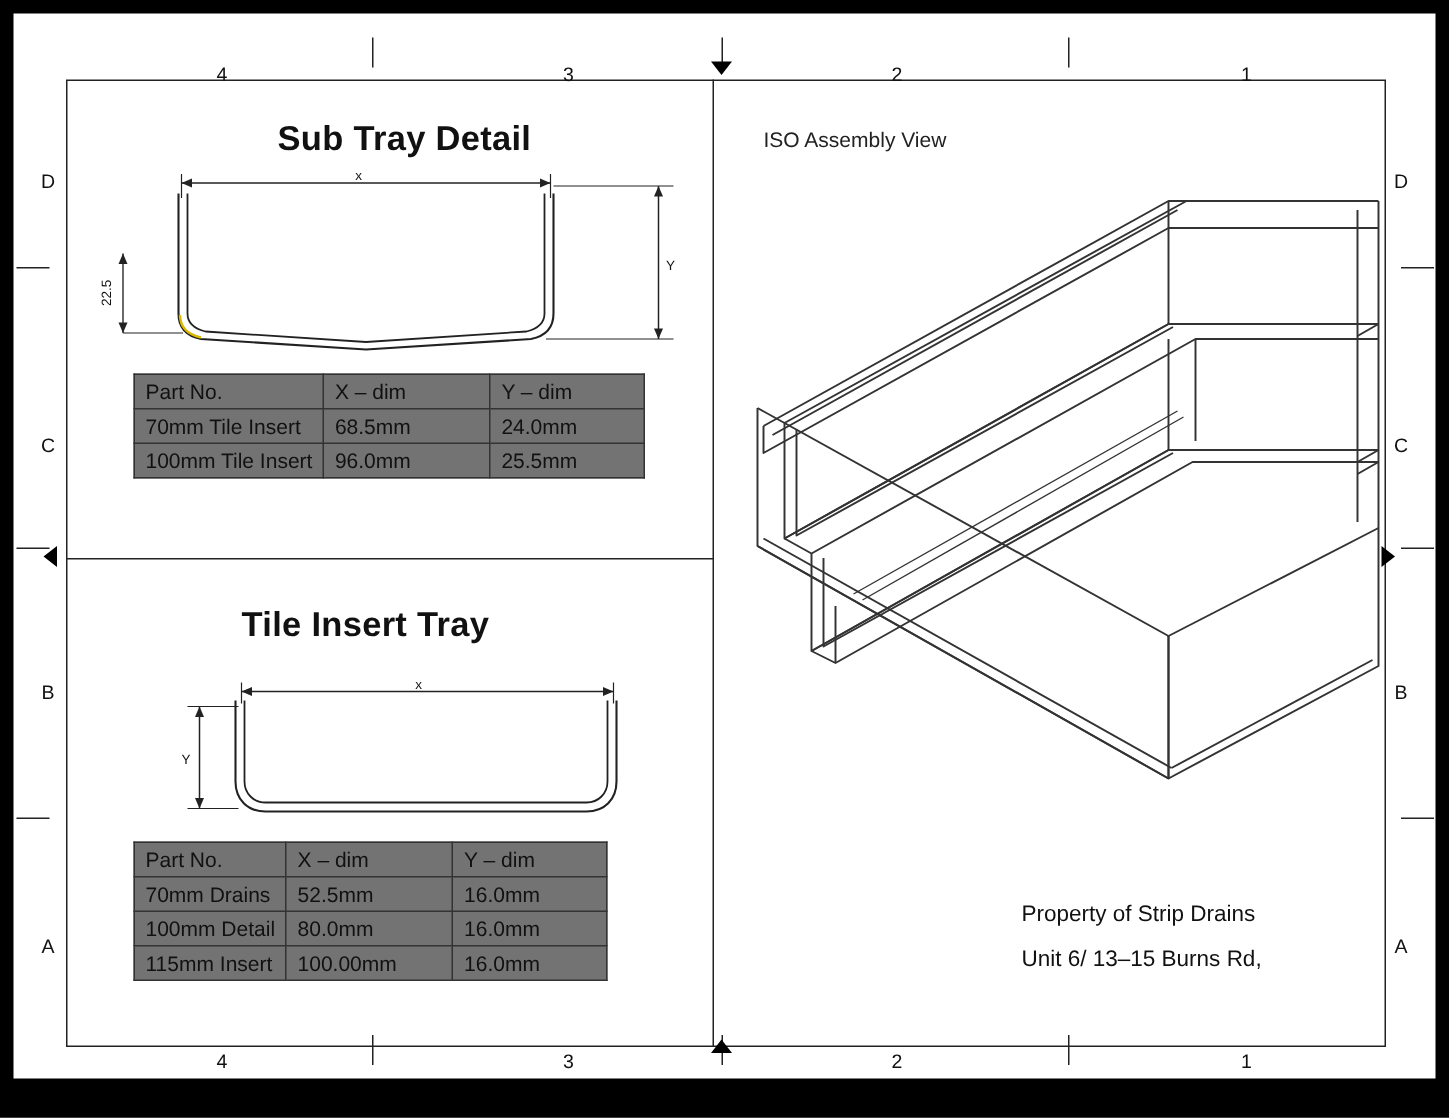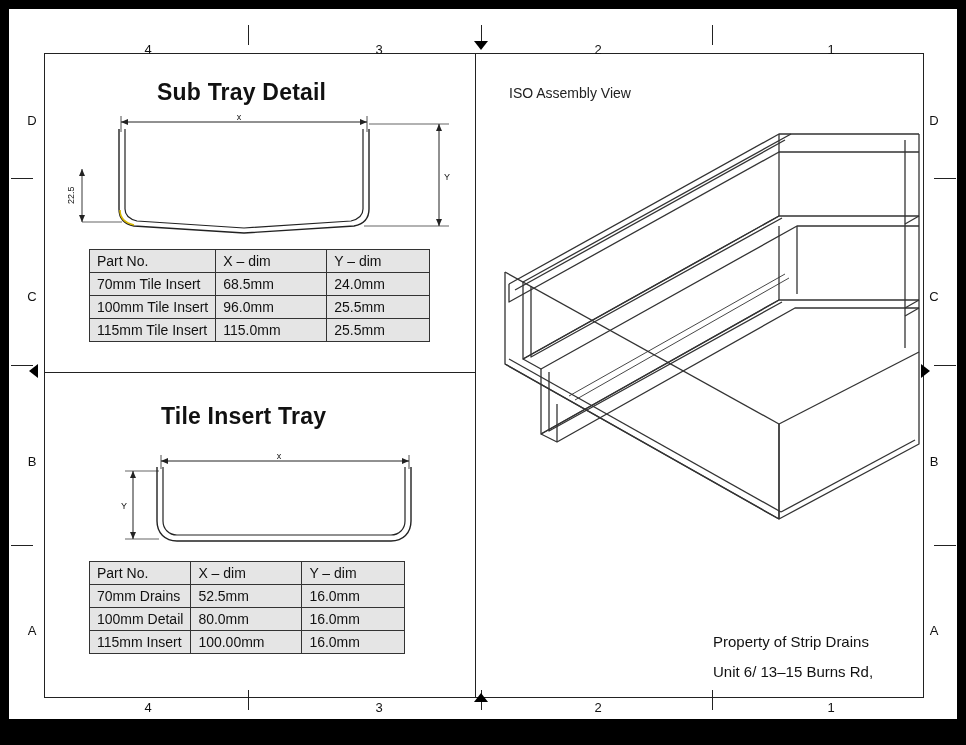--- a/index.html
+++ b/index.html
@@ -99,21 +99,21 @@
   .iso-label {
     position: absolute;
     font-size: 14px;
     color: #222;
   }
   table.spec {
     position: absolute;
     border-collapse: collapse;
     font-size: 14px;
     color: #111;
-    background: #e5e5e5;
+    background: #737373;
   }
   table.spec td {
     border: 1px solid #333;
     padding: 3px 7px;
     white-space: nowrap;
   }
   table.spec td.c2 { width: 96px; }
   table.spec td.c3 { width: 88px; }
   .notes {
     position: absolute;
@@ -171,21 +171,21 @@
   <div class="tick-h" style="left:925px; top:536px; width:22px;"></div>
 
   <div class="arrow arrow-down" style="left:465px; top:32px;"></div>
   <div class="arrow arrow-up" style="left:465px; top:684px;"></div>
   <div class="arrow arrow-left" style="left:20px; top:355px;"></div>
   <div class="arrow arrow-right" style="left:912px; top:355px;"></div>
 
   <div class="divider-v" style="left:466px; top:44px; height:645px;"></div>
   <div class="divider-h" style="left:35px; top:363px; width:432px;"></div>
 
-  <div class="title" style="left:148px; top:70px;">Sub Tray Detail</div>
+  <div class="title" style="left:176px; top:70px;">Sub Tray Detail</div>
 
   <svg style="position:absolute; left:55px; top:105px;" width="400" height="130" viewBox="0 0 400 130">
 
     <path d="M 55 15 L 55 95 C 55 104 60 110 70 112 L 180 119 L 290 112 C 300 110 305 104 305 95 L 305 15" fill="none" stroke="#222" stroke-width="1.4"></path>
     <path d="M 61 15 L 61 95 C 61 101 65 105 73 107 L 180 114 L 287 107 C 295 105 299 101 299 95 L 299 15" fill="none" stroke="#222" stroke-width="1.2"></path>
 
     <path d="M 56 96 C 56 104 61 109 70 111" fill="none" stroke="#d9b800" stroke-width="1.6"></path>
 
     <line x1="57" y1="8" x2="303" y2="8" stroke="#222" stroke-width="1"></line>
     <path d="M 57 8 L 64 5 L 64 11 Z" fill="#222"></path>
@@ -216,25 +216,20 @@
         <td class="c3">Y – dim</td>
       </tr>
       <tr>
         <td>70mm Tile Insert</td>
         <td class="c2">68.5mm</td>
         <td class="c3">24.0mm</td>
       </tr>
       <tr>
         <td>100mm Tile Insert</td>
         <td class="c2">96.0mm</td>
-        <td class="c3">25.5mm</td>
-      </tr>
-      <tr>
-        <td>115mm Tile Insert</td>
-        <td class="c2">115.0mm</td>
         <td class="c3">25.5mm</td>
       </tr>
     </tbody>
   </table>
 
   <div class="title" style="left:152px; top:394px;">Tile Insert Tray</div>
 
   <svg style="position:absolute; left:110px; top:440px;" width="340" height="110" viewBox="0 0 340 110">
 
     <path d="M 38 18 L 38 72 C 38 84 46 92 58 92 L 272 92 C 284 92 292 84 292 72 L 292 18" fill="none" stroke="#222" stroke-width="1.4"></path>
@@ -320,18 +315,18 @@
       <path d="M 426 36 L 426 244"></path>
       <path d="M 440 112 L 426 120"></path>
       <path d="M 440 196 L 426 204"></path>
       <path d="M 440 204 L 426 212"></path>
 
       <path d="M 90 292 L 306 170" stroke-width="0.9"></path>
       <path d="M 96 296 L 310 174" stroke-width="0.9"></path>
     </g>
   </svg>
 
-  <div class="notes" style="left:704px; top:586px;margin-top:32px;">
+  <div class="notes" style="left:672px; top:586px;">
     <div>Property of Strip Drains</div>
     <div>Unit 6/ 13–15 Burns Rd,</div>
   </div>
 
 </div>
 
 </body></html>

